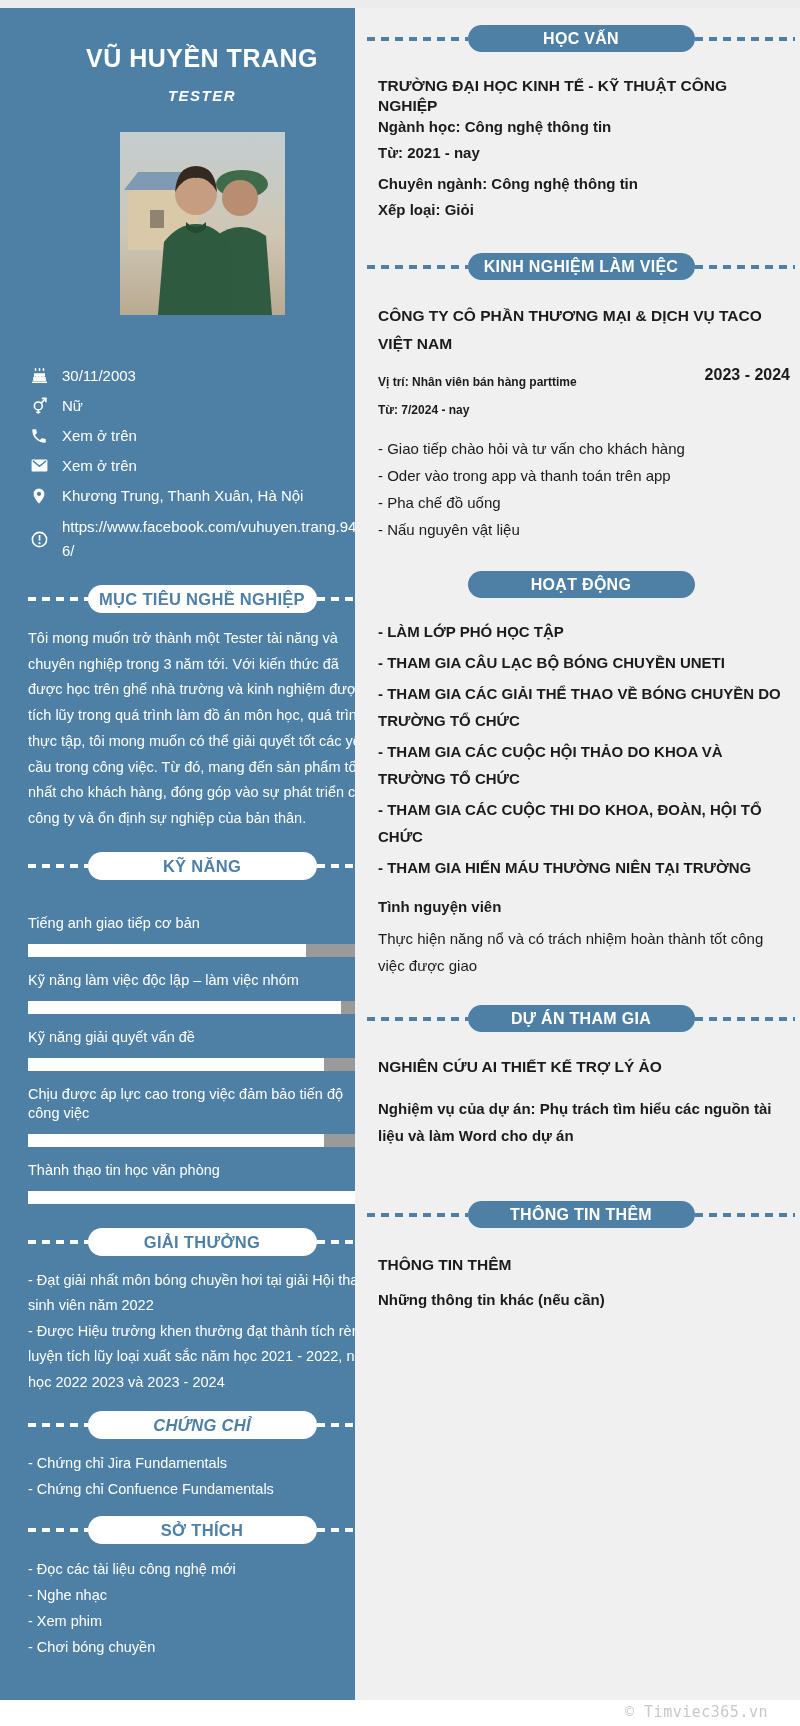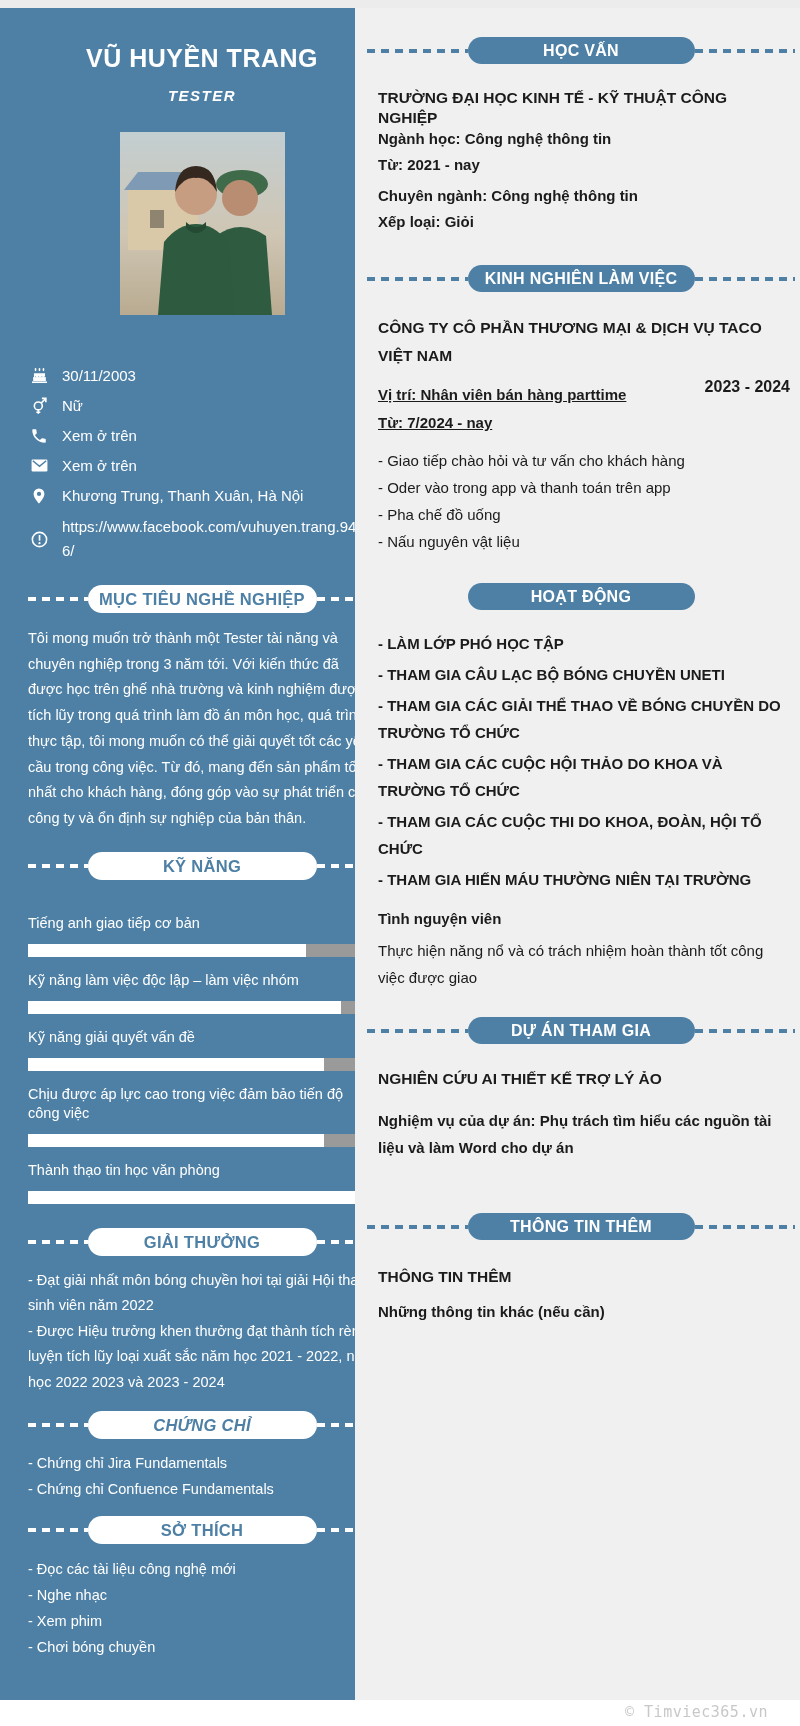--- a/index.html
+++ b/index.html
@@ -50,32 +50,32 @@
   .hobbylist{margin-top:12px;font-size:14.5px;line-height:26px;}
 
   
   .main{position:absolute;top:8px;left:355px;width:445px;height:1692px;background:var(--panel);
         color:var(--ink);padding:0 10px 0 23px;overflow:hidden;}
   .mheader{display:flex;align-items:center;margin-left:-11px;margin-right:-5px;}
   .mheader .dash{flex:1;height:4px;
     background:repeating-linear-gradient(to right,var(--accent) 0 8px,transparent 8px 14px);}
   .mheader .pill{width:227px;height:27px;line-height:27px;background:var(--accent);color:#fff;
     border-radius:14px;font-weight:bold;font-size:16px;text-align:center;letter-spacing:.3px;}
-  .h-edu{margin-top:29px;}
+  .h-edu{margin-top:17px;}
   .school{margin-top:24px;font-weight:bold;font-size:15.5px;line-height:20px;}
   .edu-line{font-weight:bold;font-size:15px;line-height:22px;}
   .edu-line.l1{}
   .edu-line.l2{margin-top:4px;}
   .edu-line.l3{margin-top:9px;}
   .edu-line.l4{margin-top:4px;}
 
   .h-exp{margin-top:32px;}
   .company{margin-top:22px;font-weight:bold;font-size:15.5px;line-height:28px;text-transform:uppercase;}
   .exp-row{display:flex;justify-content:space-between;align-items:flex-start;margin-top:14px;}
-  .pos-line{font-weight:bold;font-size:15px;line-height:21px;text-decoration:underline;}
+  .pos-line{font-weight:bold;font-size:12px;line-height:21px;}
   .pos-line.from{margin-top:7px;}
   .period{font-weight:bold;font-size:16px;margin-top:-6px;white-space:nowrap;}
   .duties{margin-top:14px;font-size:15px;line-height:27px;}
 
   .h-act{margin-top:28px;flex-direction:column;}
   .acts{margin-top:20px;}
   .act-item{font-weight:bold;font-size:15px;line-height:27px;margin-bottom:4px;text-transform:uppercase;}
   .vol-role{margin-top:16px;font-weight:bold;font-size:15px;line-height:20px;}
   .vol-desc{margin-top:8px;font-size:15px;line-height:27px;}
 
@@ -263,21 +263,21 @@
       <span class="dash"></span>
     </div>
     <div class="school">TRƯỜNG ĐẠI HỌC KINH TẾ  - KỸ THUẬT CÔNG NGHIỆP</div>
     <div class="edu-line l1">Ngành học: Công nghệ thông tin</div>
     <div class="edu-line l2">Từ: 2021 - nay</div>
     <div class="edu-line l3">Chuyên ngành: Công nghệ thông tin</div>
     <div class="edu-line l4">Xếp loại: Giỏi</div>
 
     <div class="mheader h-exp">
       <span class="dash"></span>
-      <span class="pill">KINH NGHIÊN LÀM VIỆC</span>
+      <span class="pill">KINH NGHIỆM LÀM VIỆC</span>
       <span class="dash"></span>
     </div>
     <div class="company">CÔNG TY CÔ PHẦN THƯƠNG MẠI &amp; DỊCH VỤ TACO VIỆT NAM</div>
     <div class="exp-row">
       <div>
         <div class="pos-line">Vị trí: Nhân viên bán hàng parttime</div>
         <div class="pos-line from">Từ: 7/2024 - nay</div>
       </div>
       <div class="period">2023 - 2024</div>
     </div>

